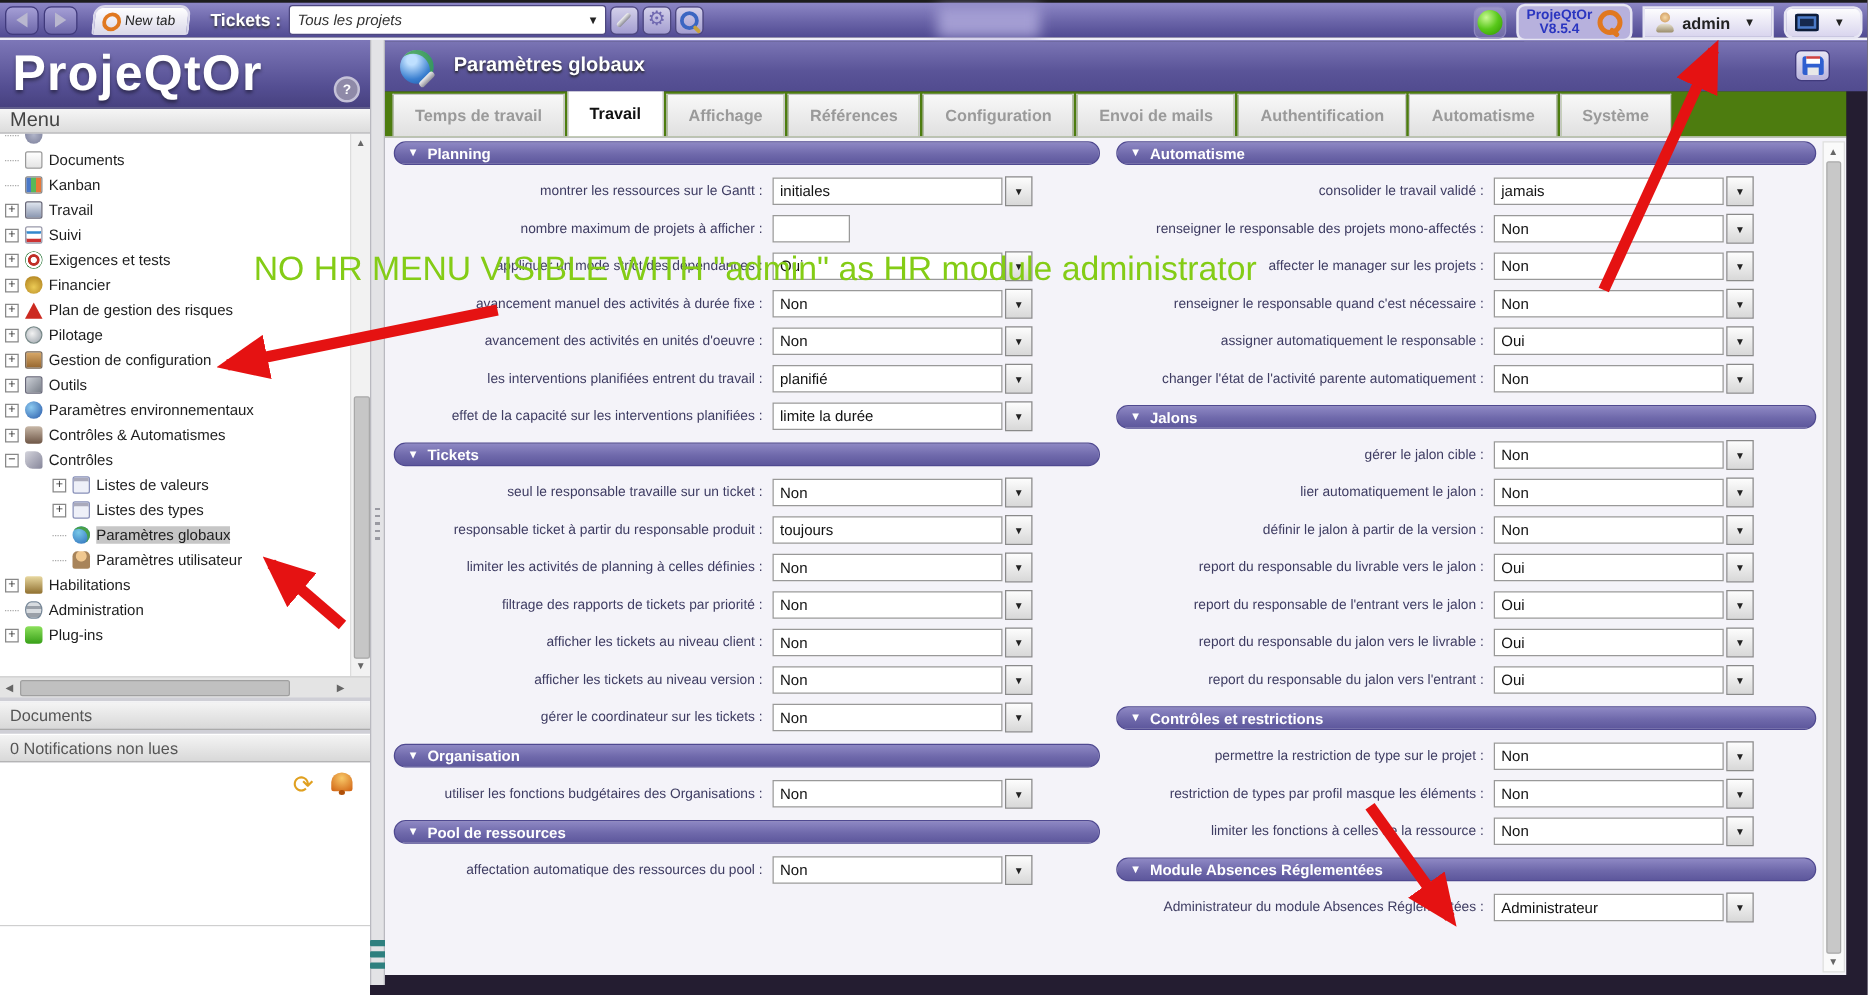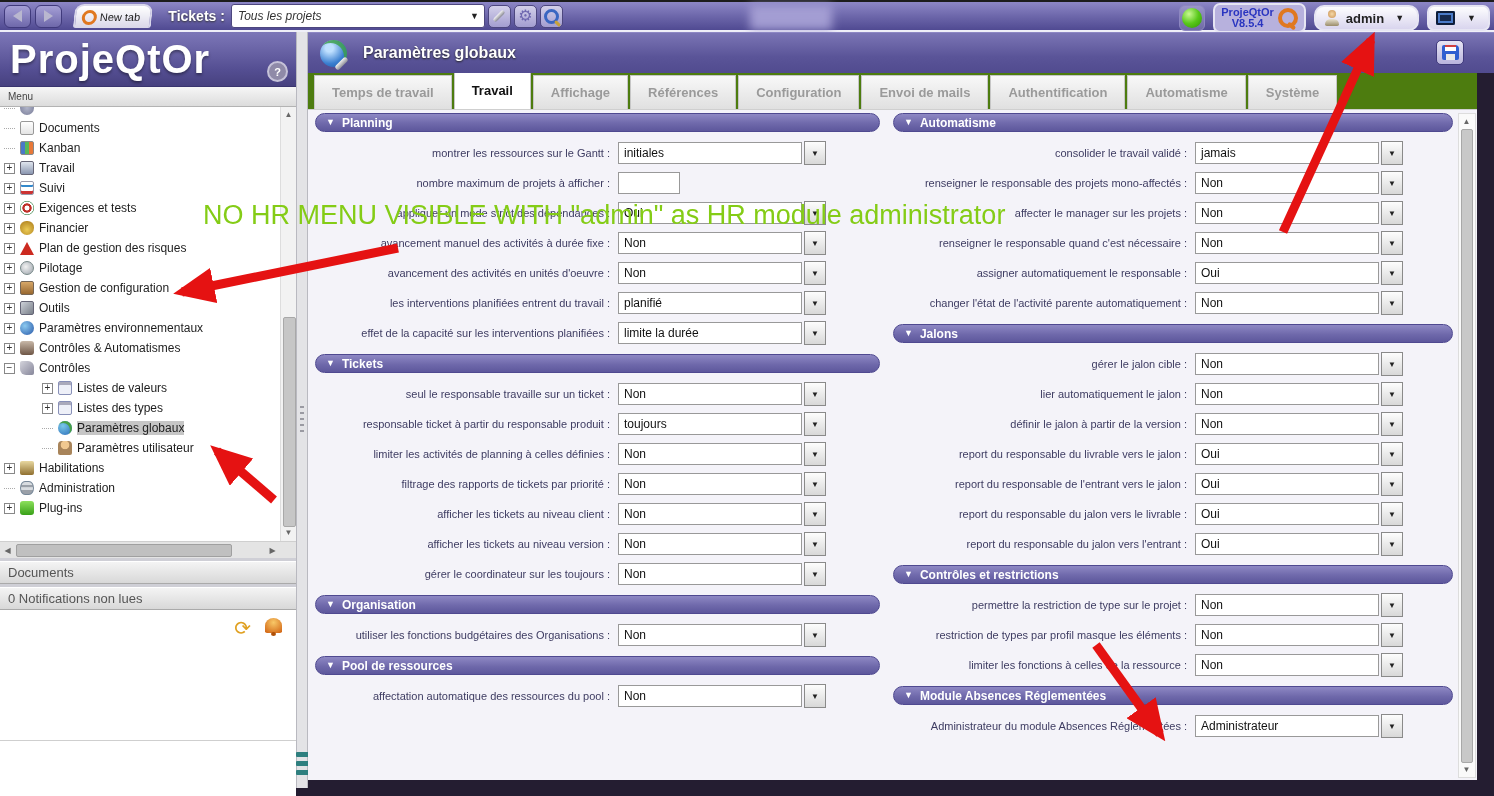--- a/index.html
+++ b/index.html
@@ -34,37 +34,37 @@
   #redact{position:absolute;left:750px;top:3px;width:82px;height:25px;background:#aaa4d8;filter:blur(5px);opacity:.9;}
   #topright{position:absolute;right:4px;top:2px;height:28px;display:flex;align-items:center;gap:8px;}
   #statusBtn{width:26px;height:26px;border:1px solid #8d87c0;border-radius:6px;background:rgba(255,255,255,.18);
     display:flex;align-items:center;justify-content:center;cursor:pointer;padding:0;}
   .greenball{width:20px;height:20px;border-radius:50%;background:radial-gradient(circle at 35% 30%,#c9f993,#58c81a 50%,#2f9400);}
   #versionBadge{height:26px;padding:0 6px;border:2px solid #e6e5f3;border-radius:7px;background:#b7b1dd;
     display:flex;align-items:center;gap:4px;cursor:pointer;}
   .vtxt{font-size:11px;line-height:11px;font-weight:bold;color:#2a35c0;text-align:center;}
   .qring{position:relative;width:20px;height:20px;border:4px solid #e07820;border-radius:50%;box-sizing:border-box;display:inline-block;}
   .qring::after{content:"";position:absolute;right:-2px;bottom:-4px;width:9px;height:4px;background:#e07820;transform:rotate(40deg);border-radius:2px;}
-  #userBtn{height:26px;padding:0 8px;border:2px solid #e6e5f3;border-radius:10px;background:linear-gradient(#fdfdfe,#d9d5ee);
+  #userBtn{height:26px;padding:0 8px;border:2px solid #e6e5f3;border-radius:0;background:linear-gradient(#fdfdfe,#d9d5ee);
     display:flex;align-items:center;gap:6px;font-size:13px;font-weight:bold;color:#222;cursor:pointer;}
   .usericon{position:relative;width:16px;height:16px;display:inline-block;}
   .usericon::before{content:"";position:absolute;left:4px;top:0;width:8px;height:8px;border-radius:50%;background:radial-gradient(#f6d9a8,#c89050);}
   .usericon::after{content:"";position:absolute;left:1px;bottom:0;width:14px;height:7px;border-radius:6px 6px 2px 2px;background:linear-gradient(#e8e2d0,#9a8c6a);}
   #screenBtn{height:26px;padding:0 7px;border:2px solid #e6e5f3;border-radius:7px;background:linear-gradient(#fdfdfe,#d9d5ee);
     display:flex;align-items:center;gap:7px;cursor:pointer;}
   .monitor{width:19px;height:14px;background:#16294e;border-radius:2px;box-shadow:inset 0 0 0 2px #0e1c38, inset 0 0 0 4px #4a7ac8;}
 
   
   #sidebar{position:absolute;left:0;top:32px;width:296px;height:756px;background:#cfcfd6;}
   #logo{height:54px;background:linear-gradient(#7d77b8,#544e92 70%,#47417f);display:flex;align-items:center;position:relative;border-bottom:1px solid #39346e;}
   #logotext{font-size:40px;font-weight:bold;color:#fff;letter-spacing:1px;padding-left:10px;text-shadow:0 2px 3px rgba(0,0,0,.4);}
   #helpicon{position:absolute;right:8px;bottom:4px;width:17px;height:17px;border-radius:50%;background:#8f8aa8;color:#fff;
     font-size:11px;font-weight:bold;display:flex;align-items:center;justify-content:center;border:2px solid #c5c2d8;cursor:pointer;}
   #menuHeader{height:19px;background:linear-gradient(#f6f6f6,#dcdcdc);border-bottom:1px solid #b3b3b3;
-    font-size:10px;color:#444;display:flex;align-items:center;padding-left:8px;cursor:pointer;}
+    font-size:16px;color:#444;display:flex;align-items:center;padding-left:8px;cursor:pointer;}
   #treeWrap{position:relative;height:434px;background:#fff;overflow:hidden;}
   #tree{position:absolute;left:0;top:0;right:15px;bottom:0;overflow:hidden;}
   .trow{display:flex;align-items:center;height:20px;padding-left:4px;gap:5px;white-space:nowrap;cursor:pointer;}
   .trow.lvl2{padding-left:42px;}
   .trow.clipped{margin-top:-9px;}
   .tlabel{font-size:12px;color:#1d1d1d;}
   .tlabel.selected{background:#c6c6c6;}
   .pm{width:11px;height:11px;box-sizing:border-box;border:1px solid #888;background:#fff;font-size:10px;line-height:8px;
     text-align:center;color:#333;flex:none;cursor:pointer;}
   .dots{width:11px;border-top:1px dotted #aaa;flex:none;}
@@ -463,21 +463,21 @@
               <div class="fbtn">▼</div>
             </div>
             <div class="frow">
               <span class="flabel">afficher les tickets au niveau version :</span>
               <div class="ffield">
                 <span>Non</span>
               </div>
               <div class="fbtn">▼</div>
             </div>
             <div class="frow">
-              <span class="flabel">gérer le coordinateur sur les toujours :</span>
+              <span class="flabel">gérer le coordinateur sur les tickets :</span>
               <div class="ffield">
                 <span>Non</span>
               </div>
               <div class="fbtn">▼</div>
             </div>
           </div>
           <div class="section">
             <div class="pill">
               <span class="pcaret">▼</span>
               <span>Organisation</span>

